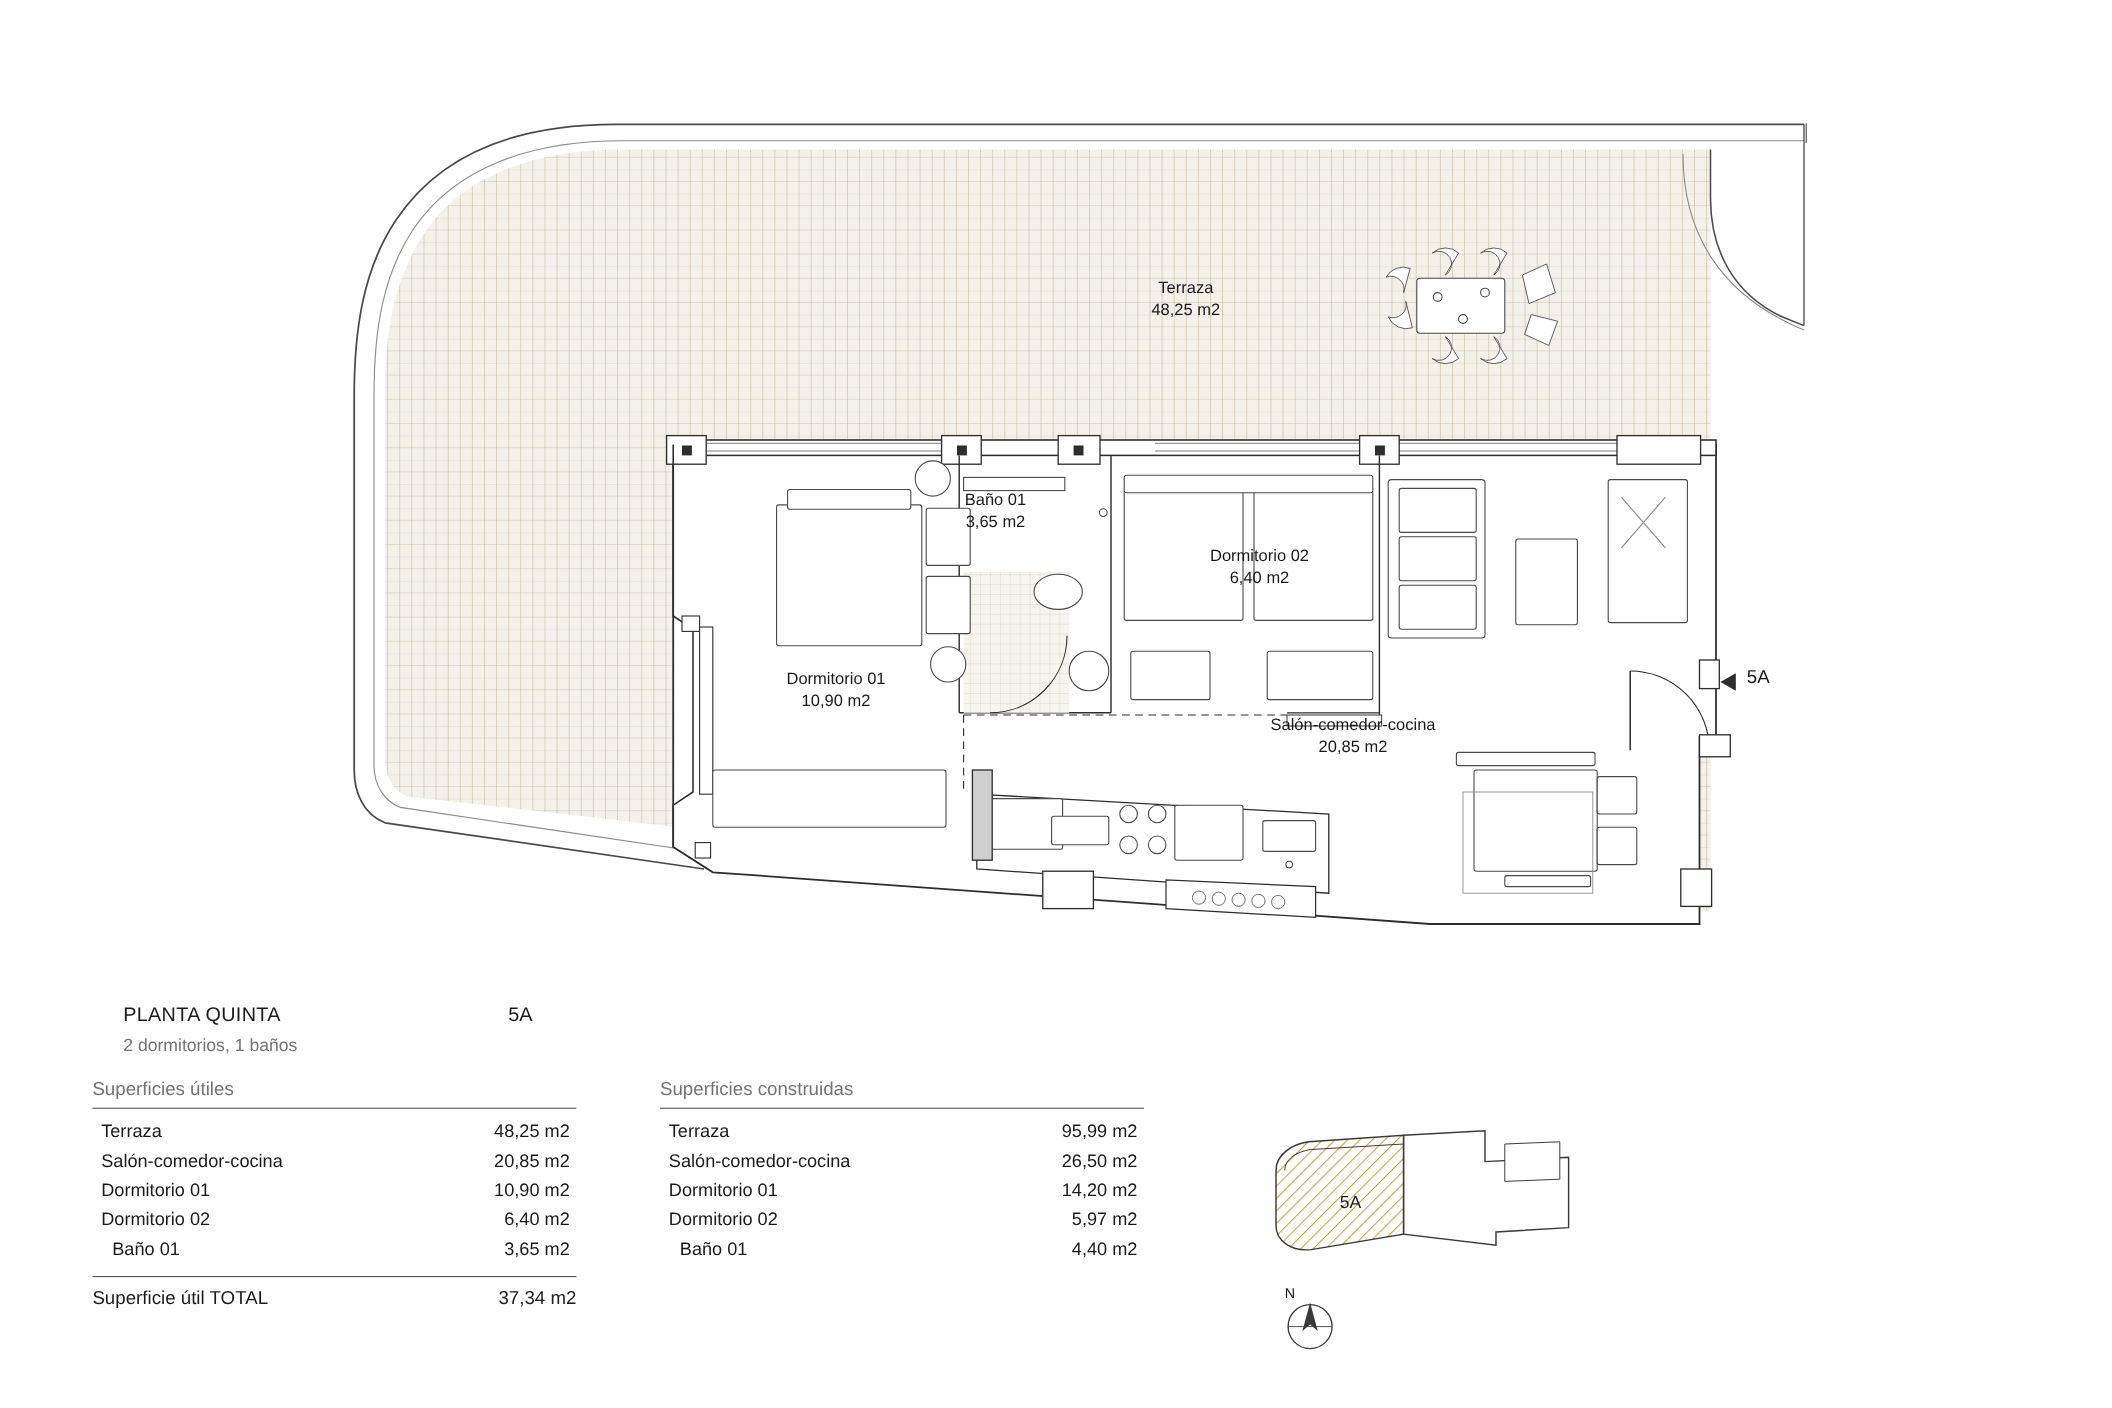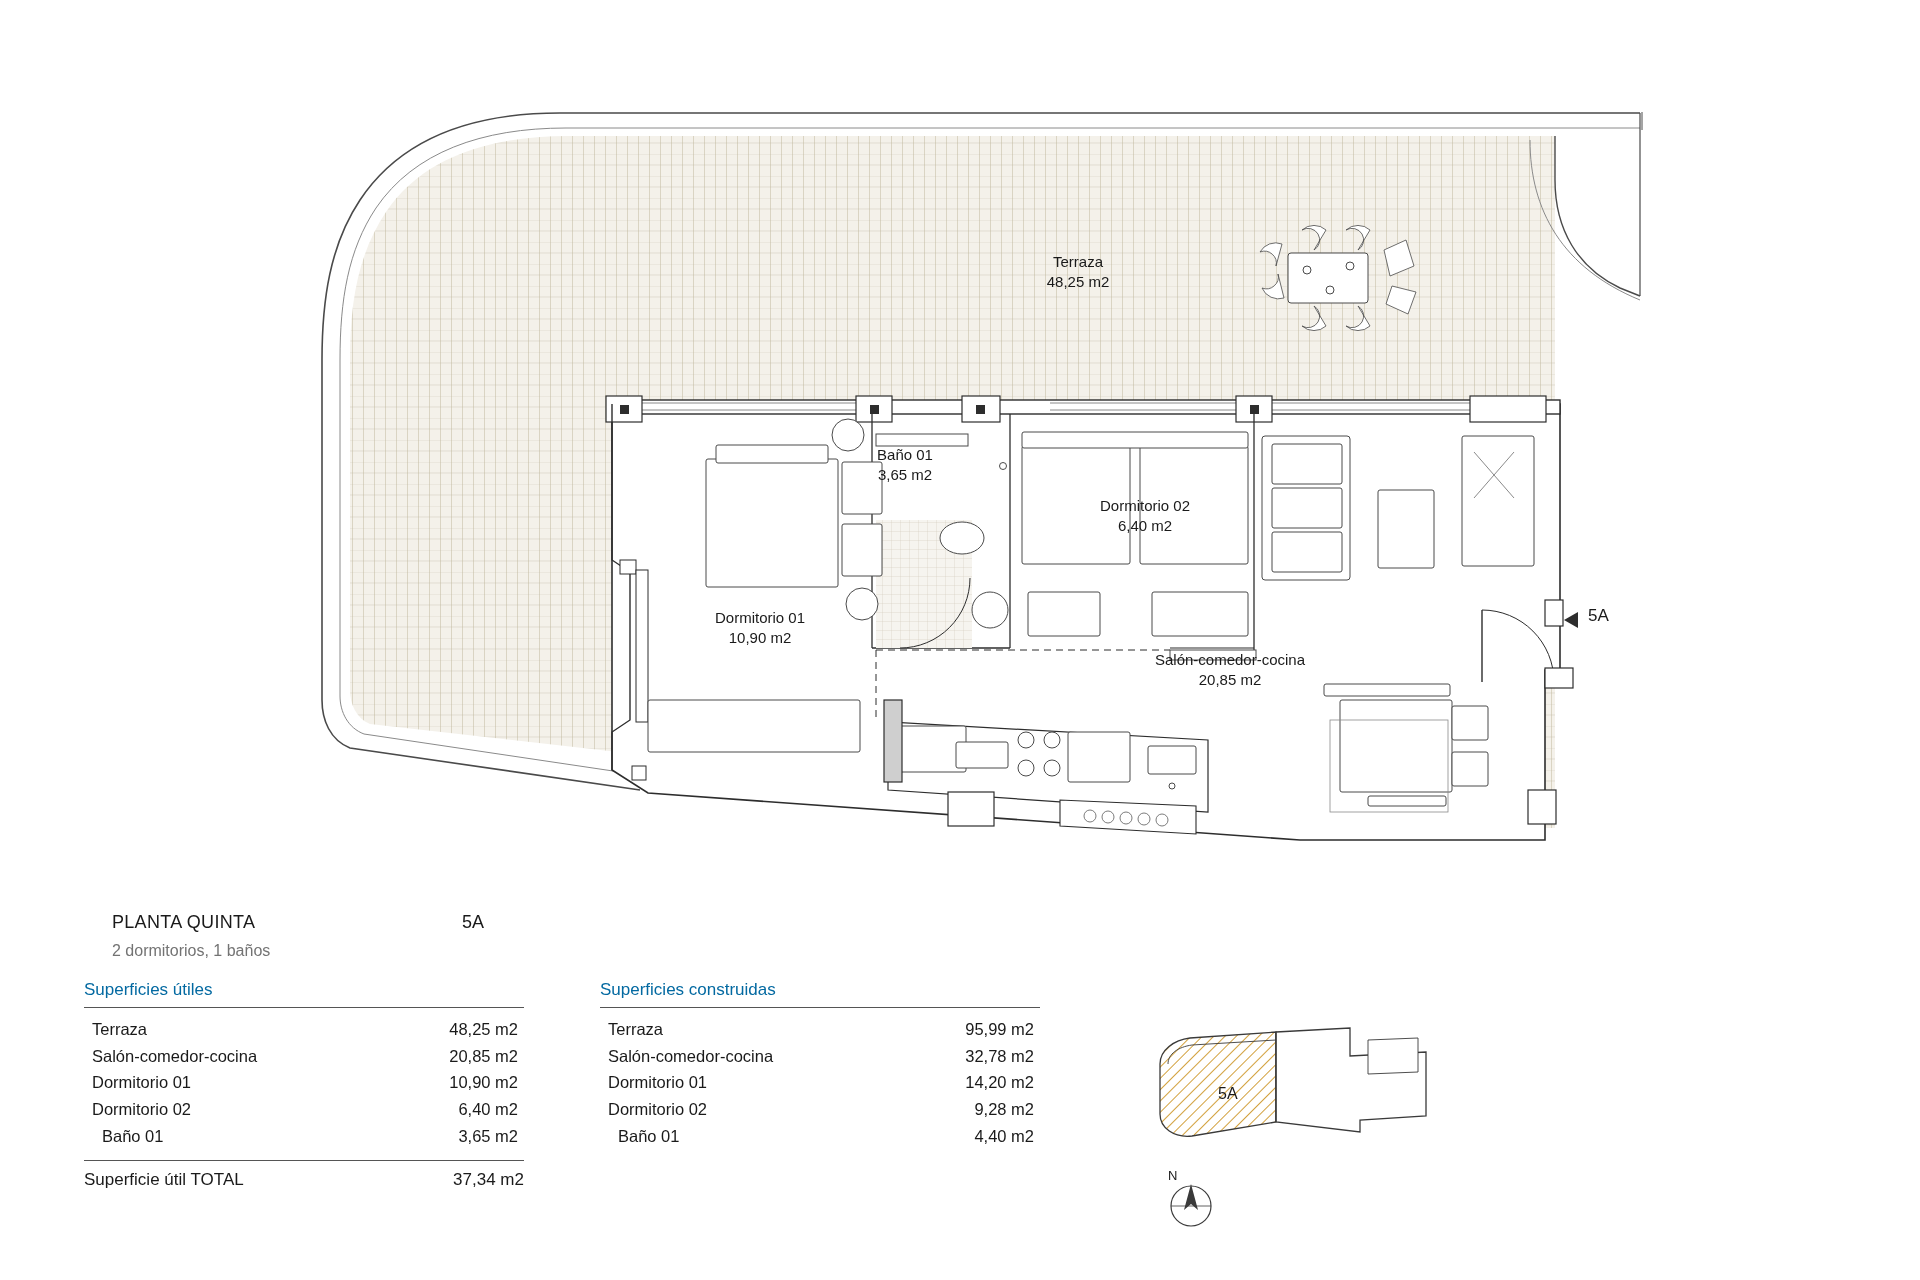--- a/index.html
+++ b/index.html
@@ -79,21 +79,21 @@
     font-size: 18px;
     color: #1a1a1a;
   }
 
   .surf-table {
     position: absolute;
     width: 440px;
   }
   .surf-table .st-head {
     font-size: 17px;
-    color: #0369a1;
+    color: #737373;
     padding-bottom: 7px;
     border-bottom: 1px solid #555;
     white-space: nowrap;
   }
   .surf-table .st-rows {
     padding-top: 8px;
   }
   .surf-table .st-row {
     display: flex;
     justify-content: space-between;
@@ -420,29 +420,29 @@
 
     <div class="surf-table" style="left:600px; top:90px;">
       <div class="st-head">Superficies  construidas</div>
       <div class="st-rows">
         <div class="st-row">
           <span class="st-label">Terraza</span>
           <span class="st-value">95,99 m2</span>
         </div>
         <div class="st-row">
           <span class="st-label">Salón-comedor-cocina</span>
-          <span class="st-value">32,78 m2</span>
+          <span class="st-value">26,50 m2</span>
         </div>
         <div class="st-row">
           <span class="st-label">Dormitorio 01</span>
           <span class="st-value">14,20 m2</span>
         </div>
         <div class="st-row">
           <span class="st-label">Dormitorio 02</span>
-          <span class="st-value">9,28 m2</span>
+          <span class="st-value">5,97 m2</span>
         </div>
         <div class="st-row indent">
           <span class="st-label">Baño 01</span>
           <span class="st-value">4,40 m2</span>
         </div>
       </div>
     </div>
   </div>
 
   <svg class="keyplan" width="320" height="140" viewBox="0 0 320 140">

